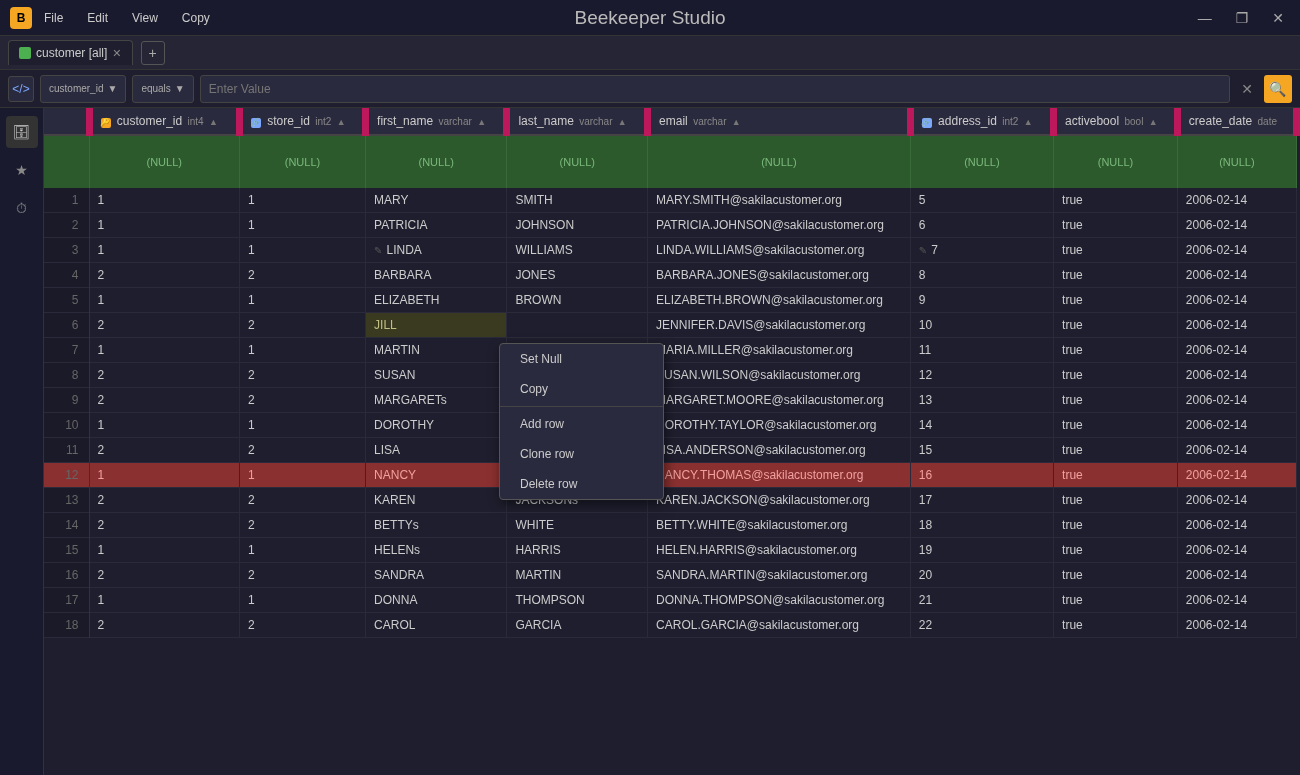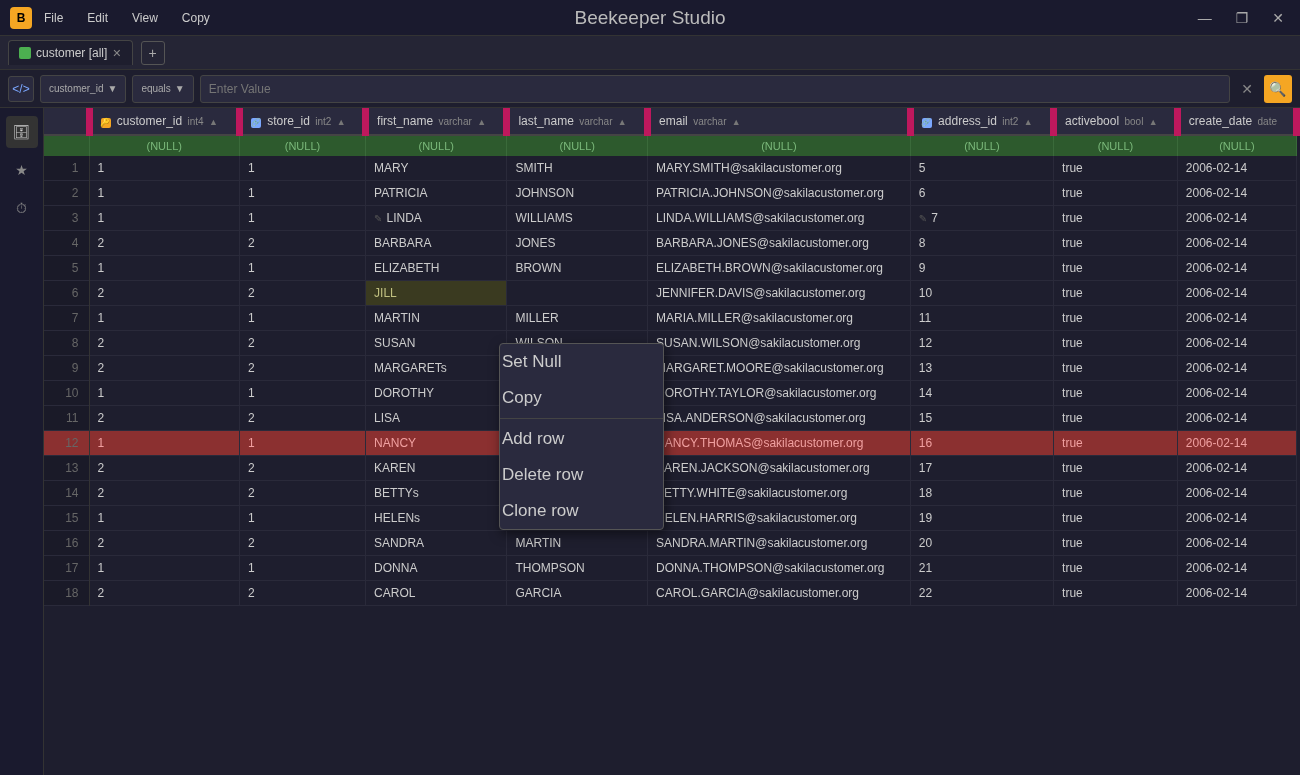--- a/index.html
+++ b/index.html
@@ -275,21 +275,21 @@
       font-size: 8px;
       color: #000;
       text-align: center;
       line-height: 10px;
     }
 
     
     .null-row td {
       background: #2d5a2d;
       color: #7ab87a;
-      padding: 4px 8px;
+      padding: 20px 8px;
       border-right: 1px solid #3a6a3a;
       text-align: center;
       font-size: 11px;
     }
 
     tbody tr {
       border-bottom: 1px solid #2a2a3a;
     }
     tbody tr.selected td {
       background: #8b3030 !important;
@@ -318,24 +318,24 @@
       top: 235px;
       left: 455px;
       width: 165px;
       background: #2a2a3e;
       border: 1px solid #555;
       border-radius: 4px;
       box-shadow: 2px 4px 12px rgba(0,0,0,0.5);
       z-index: 100;
     }
     .ctx-item {
-      padding: 8px 2px;
+      padding: 8px 20px;
       cursor: pointer;
       color: #ccc;
-      font-size: 17px;
+      font-size: 12px;
     }
     .ctx-separator {
       height: 1px;
       background: #444;
       margin: 2px 0;
     }
   </style>
 </head>
 <body>
 
@@ -657,17 +657,17 @@
             <td>2006-02-14</td>
           </tr>
         </tbody>
     </table>
 
     <div id="context-menu">
       <div class="ctx-item">Set Null</div>
       <div class="ctx-item">Copy</div>
       <div class="ctx-separator"></div>
       <div class="ctx-item">Add row</div>
+      <div class="ctx-item">Clone row</div>
       <div class="ctx-item">Delete row</div>
-      <div class="ctx-item">Clone row</div>
     </div>
   </div>
 </div>
 
 </body></html>

